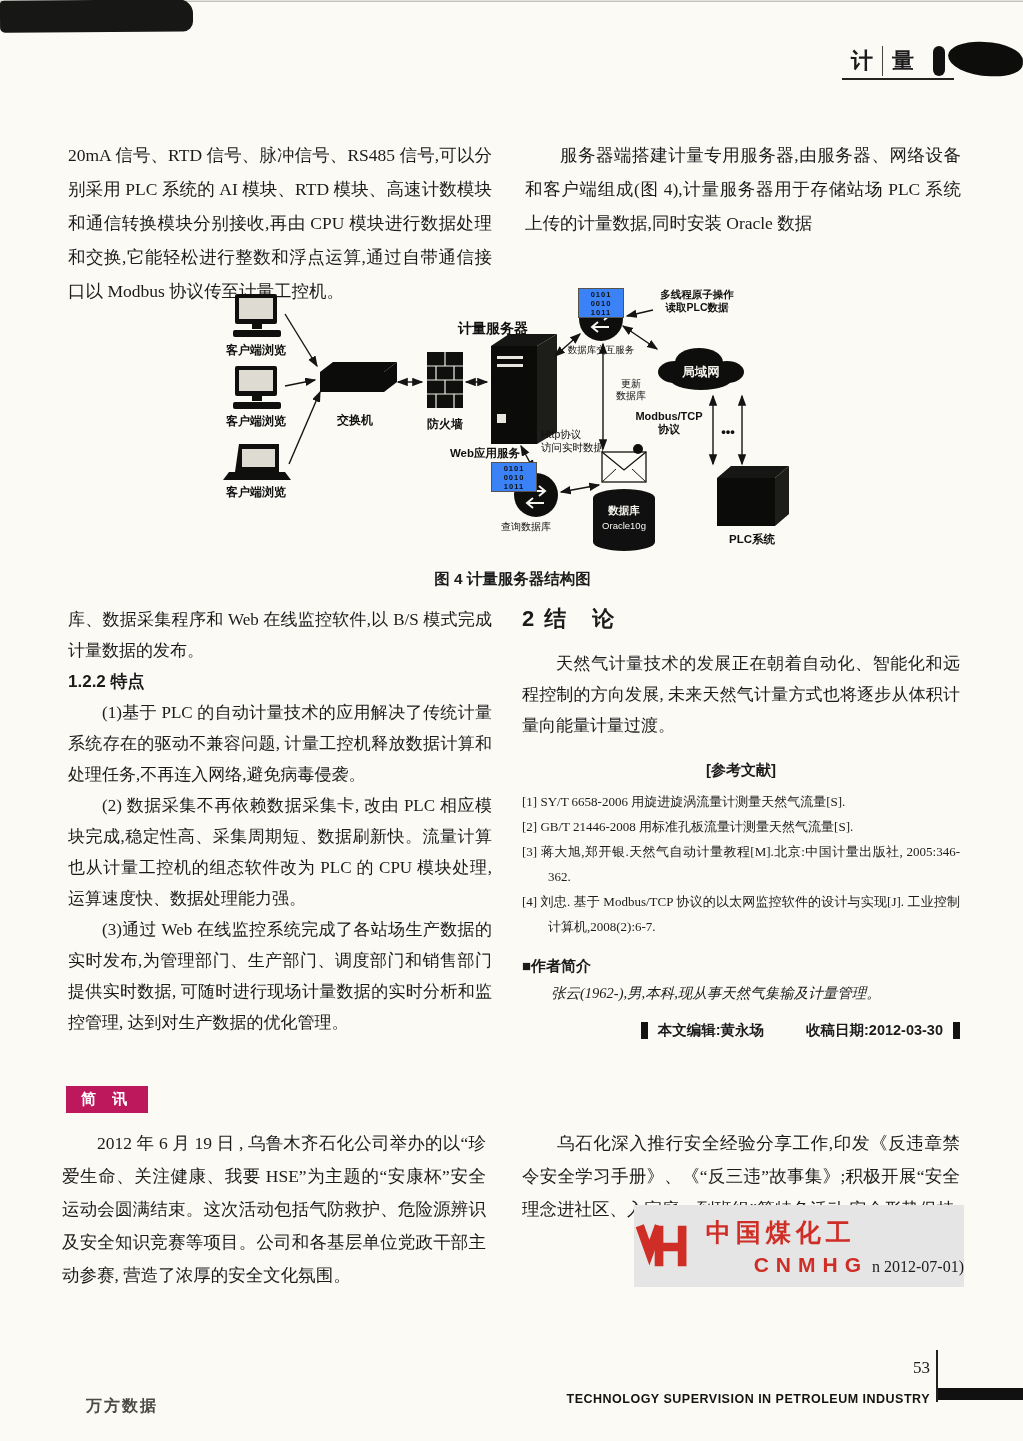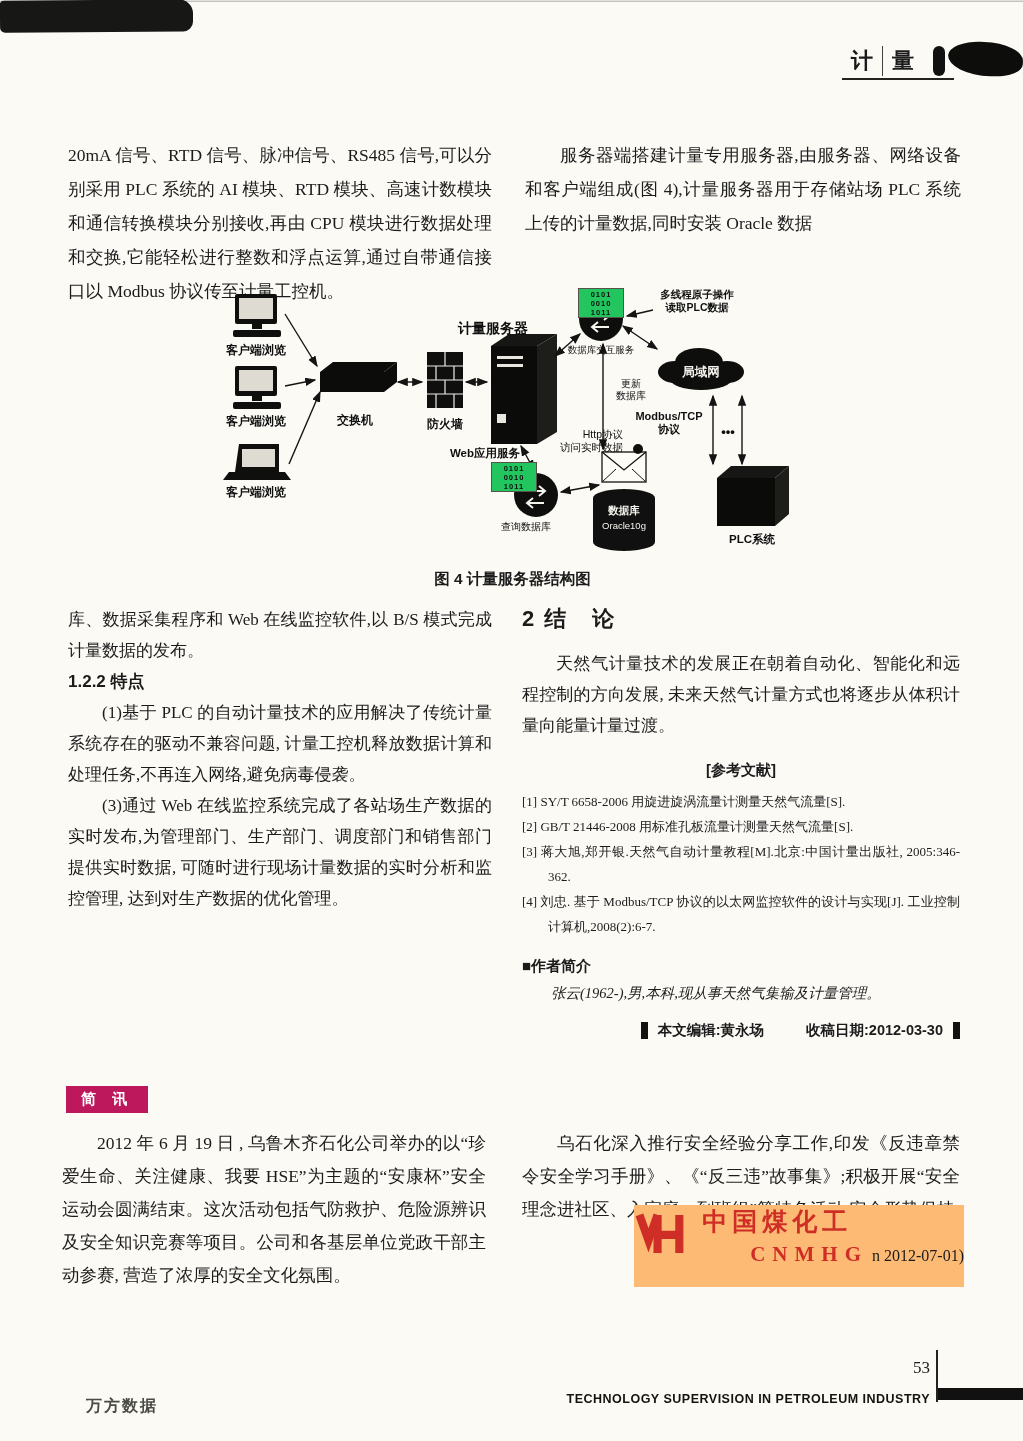--- a/index.html
+++ b/index.html
@@ -24,21 +24,21 @@
   .sectag .vdiv { width:1px; height:30px; background:#44443e; }
   .tagbar { width:12px; height:30px; background:#111; border-radius:6px; margin-left:10px; }
   .edgeblob { left:948px; top:42px; width:75px; height:34px; background:#0d0d0b;
               border-radius:45% 55% 40% 60%; transform:rotate(2deg); }
 
   
   .fig { left:205px; top:286px; width:615px; height:280px; }
   .fl { position:absolute; font-family:"Liberation Sans","DejaVu Sans",sans-serif;
         color:#101010; text-align:center; }
   .fbold { font-weight:bold; }
-  .binbox { background:#22c55e; border:1px solid #55534c; font-size:7.5px; line-height:9px;
+  .binbox { background:#3b82f6; border:1px solid #55534c; font-size:7.5px; line-height:9px;
             letter-spacing:1px; padding-top:1px; font-weight:bold; }
   .white { color:#f5f4ee; }
   .figcap { left:205px; top:569px; width:615px; text-align:center; font-weight:bold;
             font-size:15.5px; font-family:"Liberation Sans","DejaVu Sans",sans-serif; }
 
   
   .h-feat { font-weight:bold; font-size:17px; line-height:31px;
             font-family:"Liberation Sans","DejaVu Sans",sans-serif; }
   .h-conc { font-weight:bold; font-size:22px; margin-bottom:14px;
             font-family:"Liberation Sans","DejaVu Sans",sans-serif; letter-spacing:2px; }
@@ -59,26 +59,26 @@
   .badge { display:inline-block; margin-left:4px; background:#be185d; color:#fff;
            font-weight:bold; font-size:15px; padding:4px 15px; letter-spacing:6px;
            font-family:"Liberation Sans","DejaVu Sans",sans-serif; }
   .ntitle { text-align:center; font-weight:bold; font-size:23px; margin-top:8px;
             letter-spacing:2px; font-family:"Liberation Sans","DejaVu Sans",sans-serif; }
   .ncols { display:flex; gap:36px; margin-top:14px; }
   .ncol-l { width:424px; }
   .ncol-r { width:438px; position:relative; }
   .npara { font-size:17.5px; line-height:33px; text-align:justify; text-indent:2em; }
   .logo { position:absolute; left:112px; top:78px; width:330px; height:82px;
-          background:#fdba74; display:flex; align-items:flex-start; gap:12px; }
+          background:#e5e5e5; display:flex; align-items:center; gap:12px; }
   .logo-cn { color:#cf2e26; font-weight:bold; font-size:25px; letter-spacing:5px;
              font-family:"Liberation Sans","DejaVu Sans",sans-serif; }
   .logo-en-row { display:flex; align-items:baseline; margin-top:4px; }
   .logo-en { color:#cf2e26; font-weight:bold; font-size:21px; letter-spacing:7px;
-             font-family:Liberation Serif, serif;margin-left:48px; }
+             font-family:Liberation Sans, sans-serif;margin-left:48px; }
   .logo-suffix { color:#18181
 
 6; font-size:16px; margin-left:4px; white-space:nowrap; }
 
   
   .pageno { left:896px; top:1358px; width:34px; text-align:right; font-size:17px; }
   .vrule { left:936px; top:1350px; width:2px; height:52px; background:#22221e; }
   .cornerbar { left:938px; top:1388px; width:85px; height:12px; background:#111; }
   .wm { left:86px; top:1396px; font-size:16px; font-weight:bold; color:#4a4a46;
         letter-spacing:2px; }
@@ -223,21 +223,21 @@
     </svg>
 
     
     <div class="fl fbold" style="left:8px;  top:56px;  width:86px; font-size:12px;">客户端浏览</div>
     <div class="fl fbold" style="left:8px;  top:127px; width:86px; font-size:12px;">客户端浏览</div>
     <div class="fl fbold" style="left:8px;  top:198px; width:86px; font-size:12px;">客户端浏览</div>
     <div class="fl fbold" style="left:118px; top:126px; width:64px; font-size:12px;">交换机</div>
     <div class="fl fbold" style="left:212px; top:130px; width:56px; font-size:12px;">防火墙</div>
     <div class="fl fbold" style="left:240px; top:34px;  width:96px; font-size:14px;">计量服务器</div>
     <div class="fl fbold" style="left:236px; top:160px; width:88px; font-size:11.5px;">Web应用服务</div>
-    <div class="fl pre" style="left:336px; top:142px; width:82px; font-size:10.5px; line-height:13px; text-align:right;">Http协议
+    <div class="fl pre" style="left:336px; top:142px; width:82px; font-size:10.5px; line-height:13px; text-align:left;">Http协议
 访问实时数据</div>
     <div class="fl pre binbox" style="left:373px; top:2px; width:46px; height:30px;">0101
 0010
 1011</div>
     <div class="fl" style="left:350px; top:58px; width:92px; font-size:9.5px;">数据库交互服务</div>
     <div class="fl pre fbold" style="left:440px; top:2px; width:104px; font-size:10.5px; line-height:13px;">多线程原子操作
 读取PLC数据</div>
     <div class="fl fbold white" style="left:468px; top:78px; width:56px; font-size:12.5px;">局域网</div>
     <div class="fl pre" style="left:404px; top:92px; width:44px; font-size:10px; line-height:12px;">更新
 数据库</div>
@@ -251,20 +251,21 @@
 0010
 1011</div>
     <div class="fl" style="left:278px; top:234px; width:86px; font-size:10px;">查询数据库</div>
   </div>
   <div class="abs figcap">图 4  计量服务器结构图</div>
 
   <div class="abs" style="left:68px; top:604px; width:424px;">
     <p class="para2">库、数据采集程序和 Web 在线监控软件,以 B/S 模式完成计量数据的发布。</p>
     <p class="h-feat">1.2.2  特点</p>
     <p class="para2 ind">(1)基于 PLC 的自动计量技术的应用解决了传统计量系统存在的驱动不兼容问题, 计量工控机释放数据计算和处理任务,不再连入网络,避免病毒侵袭。</p>
+    <p class="para2 ind">(2) 数据采集不再依赖数据采集卡, 改由 PLC 相应模块完成,稳定性高、采集周期短、数据刷新快。流量计算也从计量工控机的组态软件改为 PLC 的 CPU 模块处理,运算速度快、数据处理能力强。</p>
     <p class="para2 ind">(3)通过 Web 在线监控系统完成了各站场生产数据的实时发布,为管理部门、生产部门、调度部门和销售部门提供实时数据, 可随时进行现场计量数据的实时分析和监控管理, 达到对生产数据的优化管理。</p>
   </div>
 
   <div class="abs" style="left:522px; top:604px; width:438px;">
     <h2 class="h-conc">2  结　论</h2>
     <p class="para2 ind">天然气计量技术的发展正在朝着自动化、智能化和远程控制的方向发展, 未来天然气计量方式也将逐步从体积计量向能量计量过渡。</p>
     <div class="refhead">[参考文献]</div>
     <div class="ref">[1] SY/T 6658-2006 用旋进旋涡流量计测量天然气流量[S].</div>
     <div class="ref">[2] GB/T 21446-2008 用标准孔板流量计测量天然气流量[S].</div>
     <div class="ref">[3] 蒋大旭,郑开银.天然气自动计量教程[M].北京:中国计量出版社, 2005:346-362.</div>

